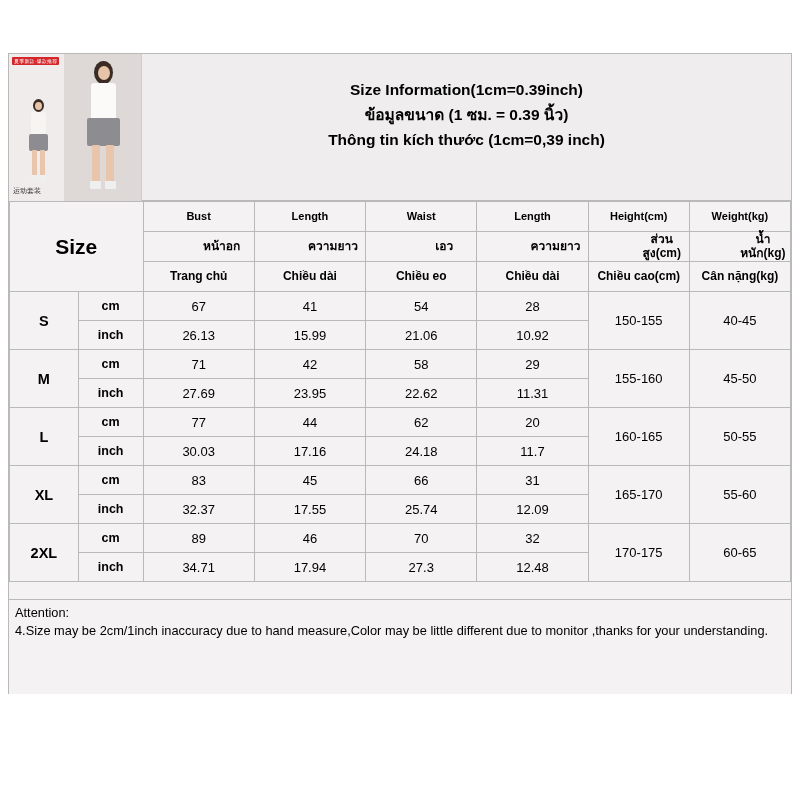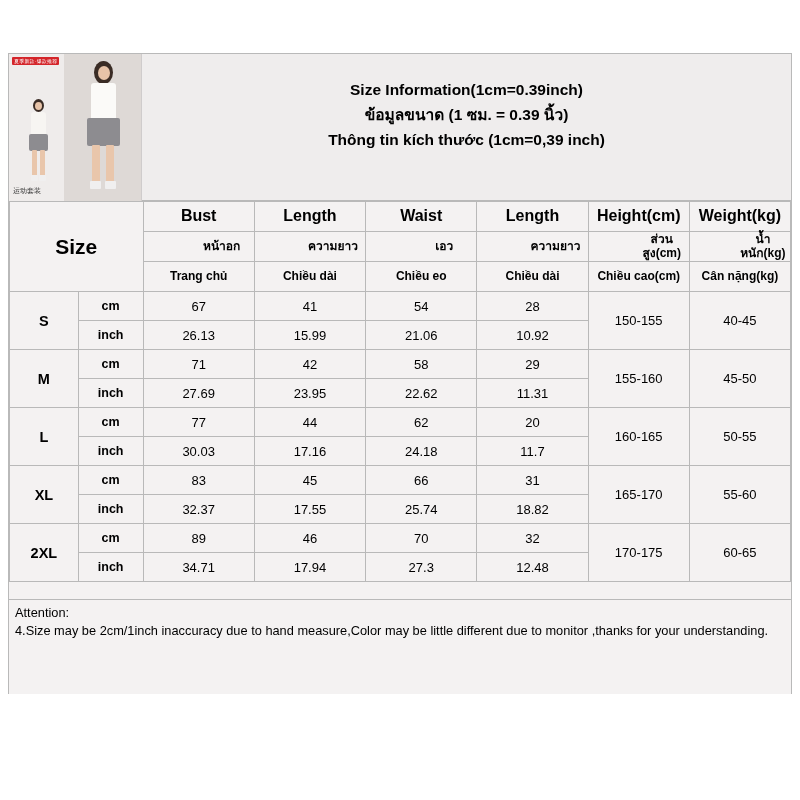--- a/index.html
+++ b/index.html
@@ -151,21 +151,21 @@
     background: #f4f2f2;
   }
   .col-size { width: 68px; }
   .col-unit { width: 64px; }
   .col-m   { width: 110px; }
   .col-hw  { width: 100px; }
 
   .hdr-cell {
     height: 29px;
     font-weight: bold;
-    font-size: 16px;
+    font-size: 11px;
     line-height: 1.15;
   }
   .hdr-cell.thai { font-size: 12px; font-weight: bold; padding-left: 46px; }
   .hdr-cell.viet { font-size: 12px; font-weight: bold; }
   .size-word {
     font-weight: bold;
     font-size: 21px;
   }
   .sizelabel {
     font-weight: bold;
@@ -345,21 +345,21 @@
           <td class="val">66</td>
           <td class="val">31</td>
           <td class="val" rowspan="2">165-170</td>
           <td class="val" rowspan="2">55-60</td>
         </tr>
         <tr class="row-h">
           <td class="unit">inch</td>
           <td class="val">32.37</td>
           <td class="val">17.55</td>
           <td class="val">25.74</td>
-          <td class="val">18.82</td>
+          <td class="val">12.09</td>
         </tr>
 
         <tr class="row-h">
           <td class="sizelabel" rowspan="2">2XL</td>
           <td class="unit">cm</td>
           <td class="val">89</td>
           <td class="val">46</td>
           <td class="val">70</td>
           <td class="val">32</td>
           <td class="val" rowspan="2">170-175</td>

